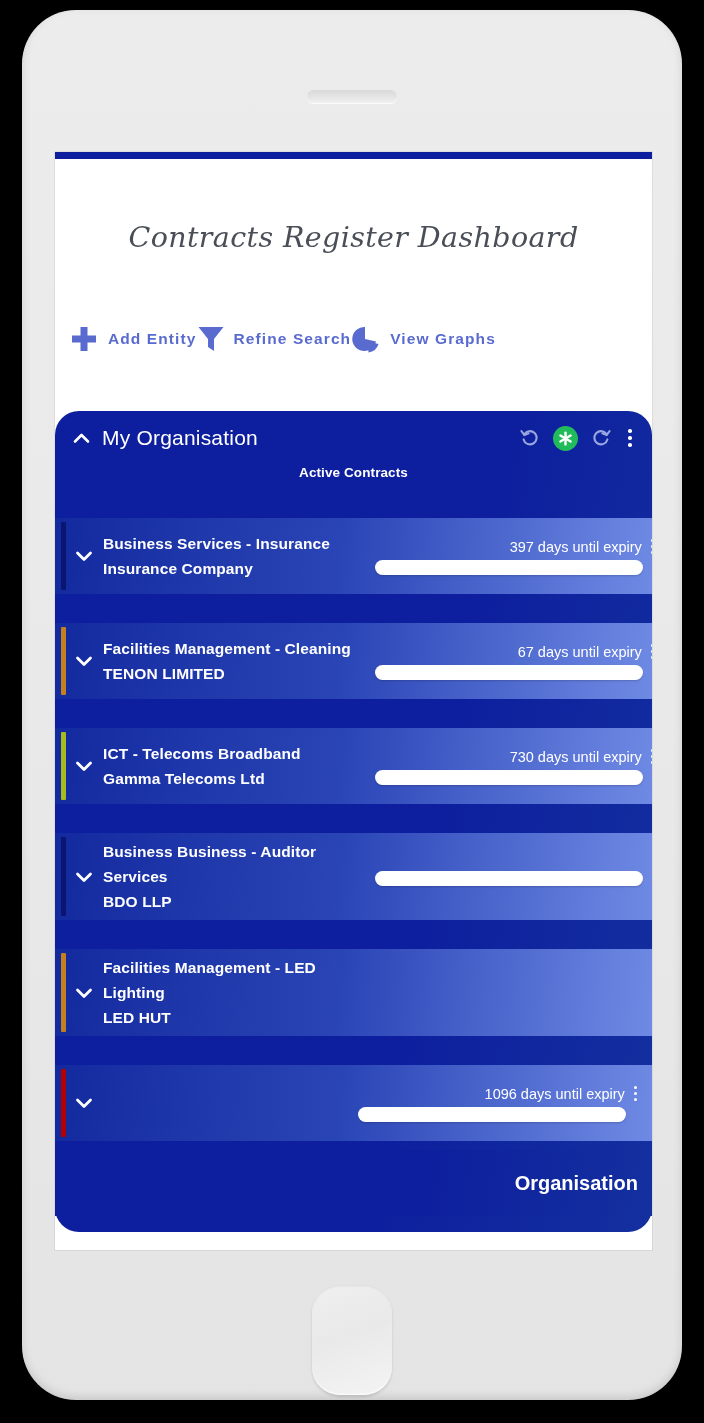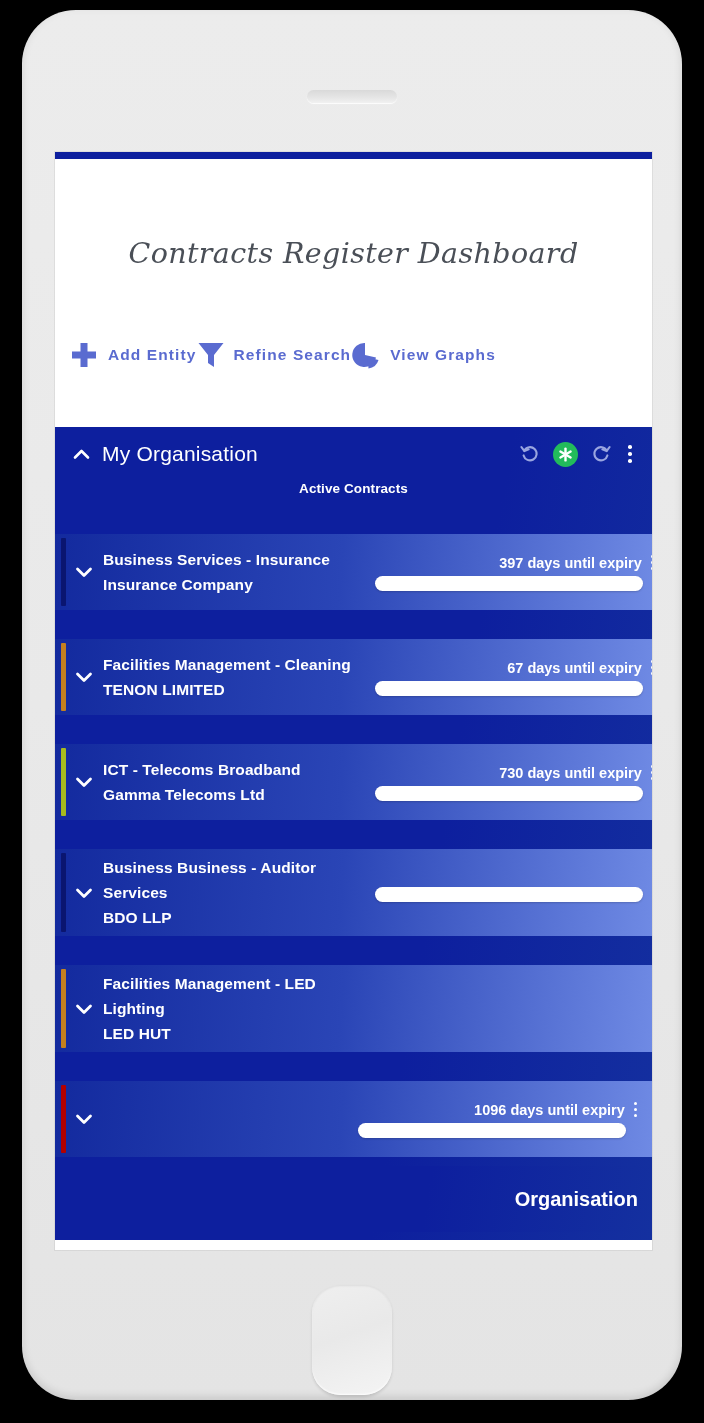--- a/index.html
+++ b/index.html
@@ -67,21 +67,20 @@
   .screen-topbar {
     height: 7px;
     background: #0d1f9e;
   }
 
   
   .header-card {
     background: #ffffff;
     height: 252px;
     position: relative;
-    margin-top: 16px;
   }
   .dash-title {
     position: absolute;
     left: 0;
     right: 0;
     top: 62px;
     text-align: center;
     font-family: "DejaVu Serif", serif;
     font-style: italic;
     font-size: 28.5px;
@@ -109,21 +108,22 @@
     font-size: 15.5px;
     font-weight: bold;
     color: #5a6bd0;
     letter-spacing: 1.1px;
   }
   .tool-ic { display: block; }
 
   
   .panel {
     background: linear-gradient(100deg, #0d1f9e 0%, #0d1f9e 62%, #14309f 100%);
-    padding-bottom: 8px;
+    padding-bottom: 16px;
+    border-radius: 24px;
   }
   .panel-head {
     height: 54px;
     display: flex;
     align-items: center;
     padding: 0 14px 0 18px;
     position: relative;
   }
   .chev-up {
     width: 17px; height: 17px;
@@ -235,21 +235,21 @@
   .expiry-line {
     display: flex;
     align-items: center;
     gap: 6px;
     width: 100%;
     justify-content: flex-end;
   }
   .expiry-text {
     color: #ffffff;
     font-size: 14.5px;
-    font-weight: 700;
+    font-weight: 400;
     white-space: nowrap;
   }
   .row-kebab {
     display: flex;
     flex-direction: column;
     gap: 2.8px;
     padding: 2px 3px;
     cursor: pointer;
   }
   .row-kebab i {

